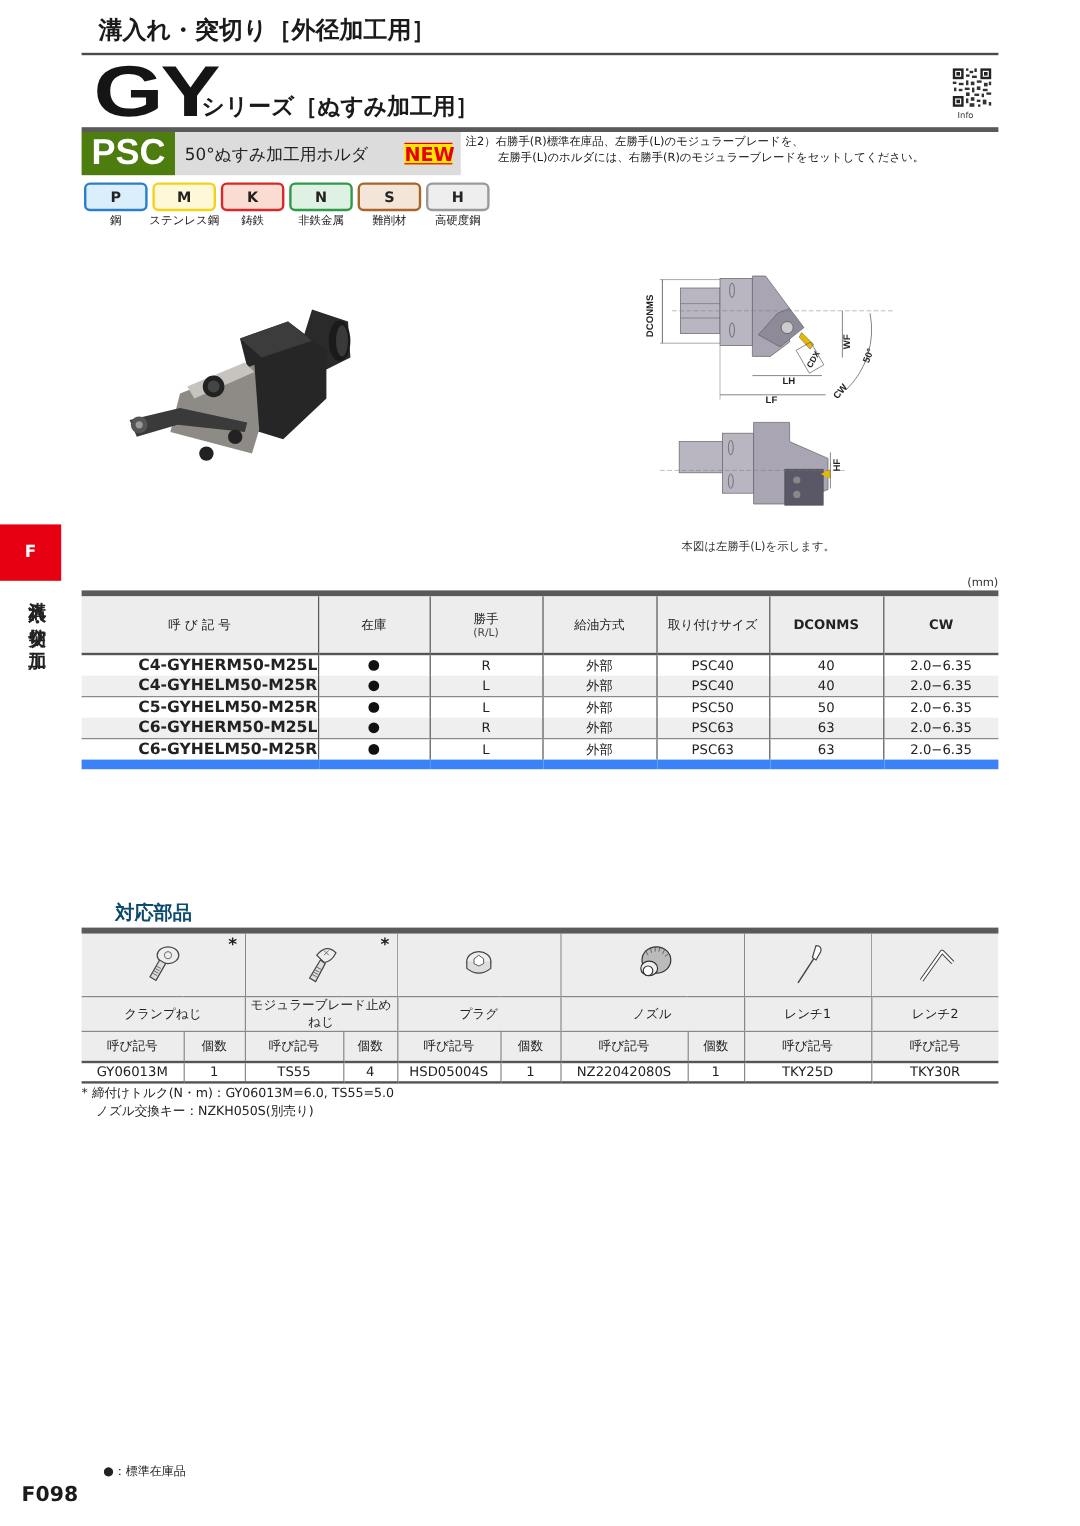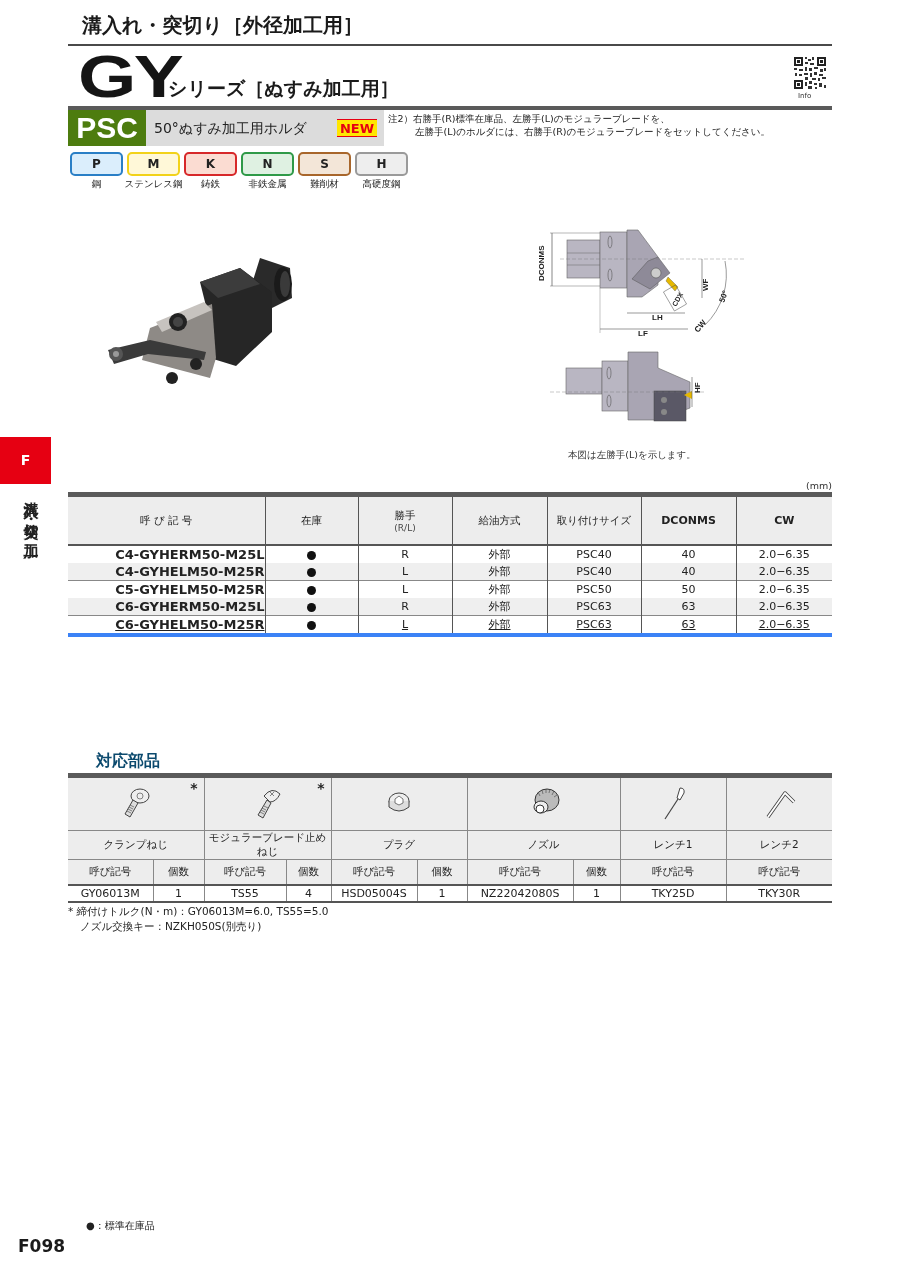--- a/index.html
+++ b/index.html
@@ -14,21 +14,21 @@
   .gy-big { left: 78px; top: 44px; font-family: "Liberation Sans", sans-serif; font-size: 60px; font-weight: 900; letter-spacing: -2px; color: #151515; line-height: 66px; transform: scaleX(1.25); transform-origin: left top; }
   .series-title { left: 168px; top: 76px; font-size: 19px; font-weight: bold; color: #1a1a1a; }
   .qr { left: 793px; top: 56px; width: 34px; height: 34px; }
   .qr-label { left: 798px; top: 92px; font-size: 7px; color: #333; }
   .rule-2 { left: 68px; top: 106px; width: 764px; height: 4px; background: #5a5a5a; }
 
   
   .psc-box { left: 68px; top: 110px; width: 78px; height: 36px; background: #4d7c0f; color: #ffffff; font-family: "Liberation Sans", sans-serif; font-size: 30px; font-weight: 900; text-align: center; line-height: 36px; letter-spacing: 0px; }
   .holder-box { left: 146px; top: 110px; width: 238px; height: 36px; background: #dcdcdc; }
   .holder-name { left: 154px; top: 120px; font-size: 14px; color: #222; }
-  .new-badge { left: 337px; top: 119px; width: 40px; height: 18px; background: #ffe600; color: #e60012; font-size: 13px; font-weight: bold; text-align: center; line-height: 18px; border-top: 1px solid #e60012; border-bottom: 1px solid #e60012; }
+  .new-badge { left: 337px; top: 119px; width: 40px; height: 18px; background: #ffe600; color: #e60012; font-size: 16px; font-weight: bold; text-align: center; line-height: 18px; border-top: 1px solid #e60012; border-bottom: 1px solid #e60012; }
   .notes { left: 388px; top: 112px; font-size: 9.5px; line-height: 13px; color: #1a1a1a; }
   .notes .n { display: block; white-space: nowrap; }
   .notes .indent { padding-left: 27px; }
 
   
   .chips { left: 70px; top: 152px; display: flex; gap: 4px; }
   .chip { width: 53px; display: flex; flex-direction: column; align-items: center; }
   .chip-box { width: 53px; height: 24px; border-radius: 5px; border: 2px solid; font-size: 12px; font-weight: bold; text-align: center; line-height: 20px; color: #222; }
   .chip-label { font-size: 9.5px; margin-top: 2px; color: #222; white-space: nowrap; }
 
@@ -49,21 +49,21 @@
   .main-table { left: 68px; top: 492px; width: 764px; }
   .main-table thead tr.bar td { height: 5px; background: #5a5a5a; padding: 0; }
   .main-table th { background: #ededed; height: 48px; font-size: 10.5px; font-weight: normal; color: #222; border-left: 1px solid #555; border-bottom: 2px solid #555; text-align: center; vertical-align: middle; }
   .main-table th:first-child { border-left: none; }
   .main-table th .sub { display: block; font-size: 9px; color: #444; }
   .main-table th.bold { font-weight: bold; font-size: 11px; }
   .main-table td.cell { height: 17px; font-size: 11px; text-align: center; border-left: 1px solid #555; padding: 0; line-height: 17px; color: #222; }
   .main-table td.cell:first-child { border-left: none; font-weight: bold; font-size: 13px; text-align: right; }
   .main-table tbody tr:nth-child(even) td.cell { background: #efefef; }
   .main-table tbody tr:nth-child(2n+1):not(:first-child) td.cell { border-top: 1px solid #888; }
-  .main-table tbody tr:last-child td.cell { border-bottom: 4px solid #3b82f6; text-decoration: underline; }
+  .main-table tbody tr:last-child td.cell { border-bottom: 8px solid #3b82f6; }
   .dot { display: inline-block; width: 9px; height: 9px; border-radius: 50%; background: #111; vertical-align: middle; }
 
   
   .parts-title { left: 80px; top: 751px; font-size: 16px; font-weight: bold; color: #0c4a6e; margin-left: 16px; }
   .parts-table { left: 68px; top: 773px; width: 764px; }
   .parts-table tr.bar td { height: 5px; background: #5a5a5a; padding: 0; }
   .parts-table td { text-align: center; font-size: 10.5px; color: #222; border-left: 1px solid #888; padding: 0; }
   .parts-table td.first { border-left: none; }
   .parts-table tr.icons td { height: 52px; background: #ededed; position: relative; border-bottom: 1px solid #888; }
   .parts-table tr.names td { height: 27px; background: #ededed; border-bottom: 1px solid #888; }

